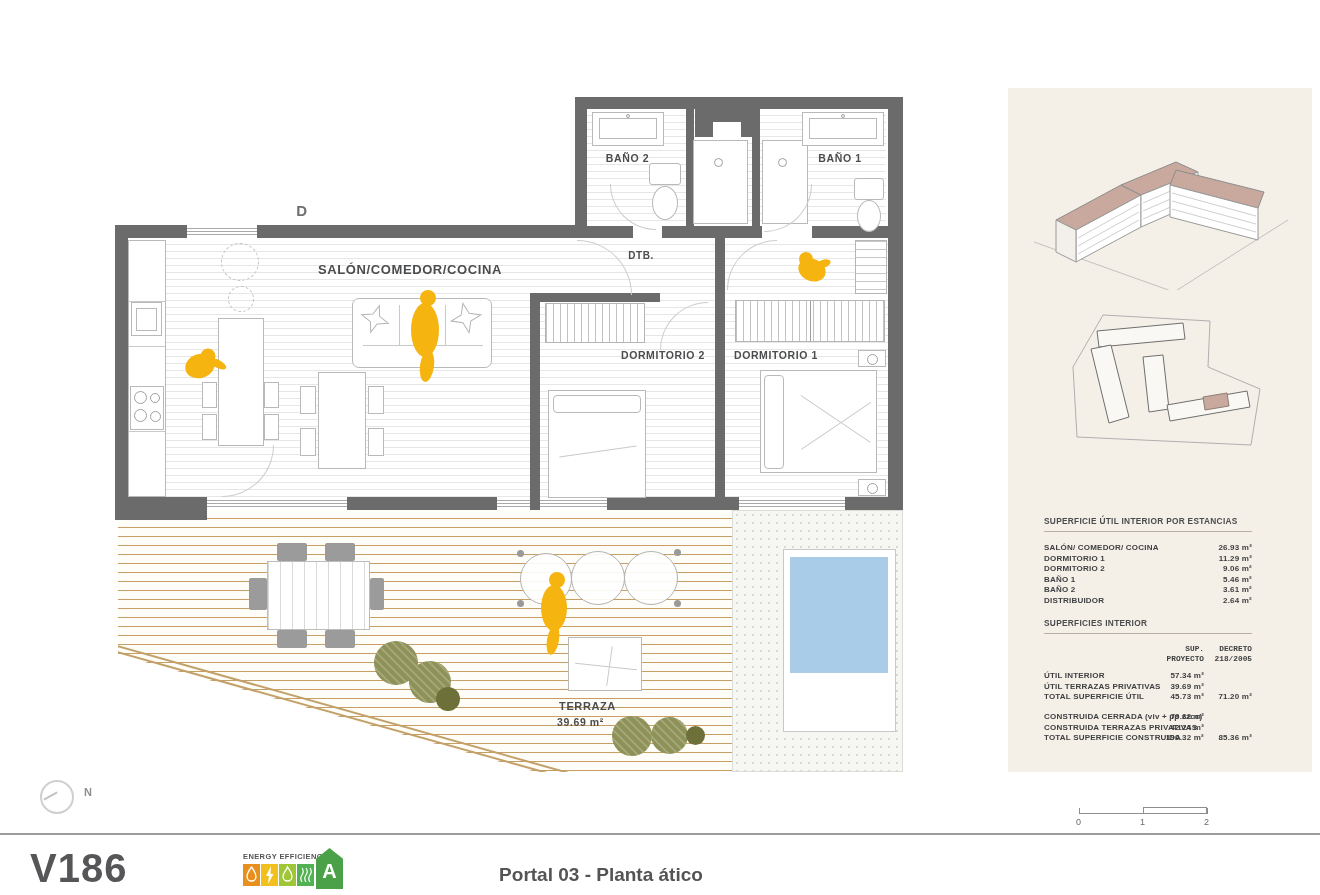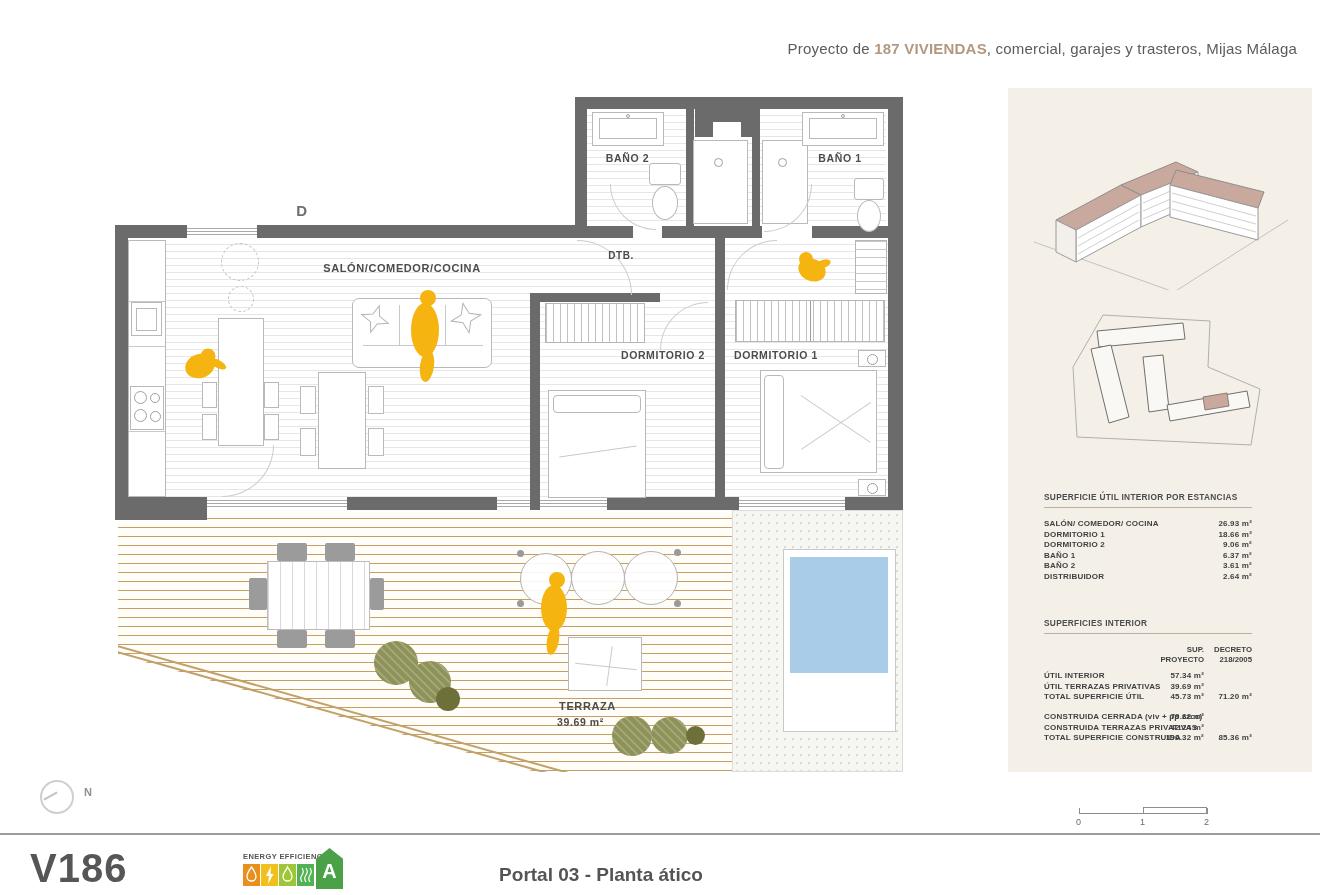--- a/index.html
+++ b/index.html
@@ -38,21 +38,21 @@
   .burner{position:absolute;border:1px solid #9f9f9f;border-radius:50%;box-sizing:border-box;background:#fff;}
   
   .sidebar{position:absolute;left:1008px;top:88px;width:304px;height:684px;background:#f4efe7;}
   .tbl{position:absolute;left:36px;width:208px;color:#3e3f41;}
   .tbl-title{font-size:8.3px;font-weight:700;letter-spacing:.3px;color:#4a4b4d;
              border-bottom:1px solid #b9b2a4;padding-bottom:5px;margin-bottom:11px;white-space:nowrap;}
   .trow{display:flex;font-size:8px;font-weight:700;line-height:10.6px;letter-spacing:.2px;white-space:nowrap;}
   .trow .lab{flex:1;min-width:0;}
   .trow .v1{width:52px;text-align:right;}
   .trow .v2{width:48px;text-align:right;}
-  .thead{display:flex;font-size:7.8px;font-weight:700;line-height:9.6px;margin-bottom:7px;}
+  .thead{display:flex;font-size:7.8px;font-weight:700;line-height:9.6px;margin-bottom:7px;font-family:Liberation Mono, monospace;}
   .thead .lab{flex:1;}
   .thead .v1,.thead .v2{text-align:right;white-space:pre-line;}
   .thead .v1{width:52px;} .thead .v2{width:48px;}
   
   .hdr{position:absolute;top:40px;right:23px;font-size:15px;font-weight:500;letter-spacing:.2px;color:#5b5b5d;}
   .hdr .hl{color:#b29880;font-weight:700;}
   .disclaimer{position:absolute;left:31px;top:814px;font-size:8px;color:#3c3c3c;letter-spacing:.1px;}
   .sep{position:absolute;left:0;top:833px;width:1320px;height:2px;background:#9c9c9c;}
   .unit{position:absolute;left:30px;top:846px;font-size:40px;font-weight:800;letter-spacing:1px;color:#565658;}
   .plate{position:absolute;left:601px;top:864px;transform:translateX(-50%);font-size:19px;font-weight:600;color:#545456;white-space:nowrap;}
@@ -63,23 +63,20 @@
           color:#fff;font-weight:800;font-size:20px;text-align:center;line-height:46px;}
   .scale-num{position:absolute;top:817px;font-size:9px;color:#6b6b6b;}
   .north-circle{position:absolute;left:40px;top:780px;width:34px;height:34px;border:2.5px solid #cfcfcf;border-radius:50%;box-sizing:border-box;}
   .north-n{position:absolute;left:84px;top:786px;font-size:11px;color:#8f8f8f;font-weight:600;}
 </style>
 </head>
 <body>
 
 <div class="page">
 
-  <div class="hdr">
-    <span>Proyecto de </span><span class="hl">187 VIVIENDAS</span><span>, comercial, garajes y trasteros, Mijas Málaga</span>
-  </div>
 
   <div class="floor" style="left:587px;top:109px;width:299px;height:117px;"></div>
   <div class="floor" style="left:128px;top:238px;width:760px;height:259px;"></div>
 
   <div class="wood" style="left:118px;top:510px;width:614px;height:262px;overflow:hidden;">
     <div class="abs" style="left:-1px;top:135px;width:470px;height:1.5px;background:#c2a06a;transform:rotate(15.7deg);transform-origin:0 0;"></div>
     <div class="abs" style="left:-1px;top:141px;width:470px;height:1.5px;background:#c2a06a;transform:rotate(15.7deg);transform-origin:0 0;"></div>
     <div class="abs" style="left:-2px;top:144px;width:660px;height:240px;background:#fff;transform:rotate(15.7deg);transform-origin:0 0;"></div>
   </div>
 
@@ -248,22 +245,22 @@
   <div class="bush" style="left:374px;top:641px;width:44px;height:44px;"></div>
   <div class="bush" style="left:409px;top:661px;width:42px;height:42px;"></div>
   <div class="bushd" style="left:436px;top:687px;width:24px;height:24px;"></div>
   <div class="bush" style="left:612px;top:716px;width:40px;height:40px;"></div>
   <div class="bush" style="left:651px;top:717px;width:37px;height:37px;"></div>
   <div class="bushd" style="left:686px;top:726px;width:19px;height:19px;"></div>
 
   <div class="roomlabel" style="left:290px;top:202px;width:24px;font-size:15px;color:#6f6f6f;">D</div>
   <div class="roomlabel" style="left:585px;top:152px;width:85px;">BAÑO 2</div>
   <div class="roomlabel" style="left:795px;top:152px;width:90px;">BAÑO 1</div>
-  <div class="roomlabel" style="left:598px;top:250px;width:46px;font-size:10px;">DTB.</div>
-  <div class="roomlabel" style="left:292px;top:262px;width:220px;font-size:11px;">SALÓN/COMEDOR/COCINA</div>
+  <div class="roomlabel" style="left:618px;top:250px;width:46px;font-size:10px;">DTB.</div>
+  <div class="roomlabel" style="left:300px;top:262px;width:220px;font-size:13px;">SALÓN/COMEDOR/COCINA</div>
   <div class="roomlabel" style="left:613px;top:349px;width:100px;">DORMITORIO 2</div>
   <div class="roomlabel" style="left:726px;top:349px;width:100px;">DORMITORIO 1</div>
   <div class="roomlabel" style="left:540px;top:700px;width:95px;font-size:11px;">TERRAZA</div>
   <div class="roomlabel" style="left:533px;top:716px;width:95px;font-size:10.5px;font-weight:600;">39.69 m²</div>
 
   <div class="north-circle">
     <div class="abs" style="left:1px;top:13px;width:15px;height:2px;background:#c2c2c2;transform:rotate(-28deg);"></div>
   </div>
   <div class="north-n">N</div>
 
@@ -288,37 +285,37 @@
 
     <svg class="abs" style="left:47px;top:217px;" width="220" height="160" viewBox="0 0 220 160">
       <polygon points="18,62 48,10 155,16 153,62 205,84 196,140 22,132" fill="none" stroke="#b0b0b0" stroke-width="1"></polygon>
       <polygon points="42,26 128,18 130,34 44,42" fill="#faf8f4" stroke="#6f6f6f" stroke-width="1"></polygon>
       <polygon points="36,44 56,40 74,112 54,118" fill="#faf8f4" stroke="#6f6f6f" stroke-width="1"></polygon>
       <polygon points="88,52 108,50 114,104 94,107" fill="#faf8f4" stroke="#6f6f6f" stroke-width="1"></polygon>
       <polygon points="112,100 192,86 195,102 115,116" fill="#faf8f4" stroke="#6f6f6f" stroke-width="1"></polygon>
       <polygon points="148,92 172,88 174,101 150,105" fill="#c9a99e" stroke="#8d7d75" stroke-width="1"></polygon>
     </svg>
 
-    <div class="tbl" style="top:404px;">
+    <div class="tbl" style="top:428px;">
       <div class="tbl-title">SUPERFICIE ÚTIL INTERIOR POR ESTANCIAS</div>
       <div class="trow">
           <span class="lab">SALÓN/ COMEDOR/ COCINA</span>
           <span class="v1" style="width:60px">26.93 m²</span>
         </div>
       <div class="trow">
           <span class="lab">DORMITORIO 1</span>
-          <span class="v1" style="width:60px">18.66 m²</span>
+          <span class="v1" style="width:60px">11.29 m²</span>
         </div>
       <div class="trow">
           <span class="lab">DORMITORIO 2</span>
           <span class="v1" style="width:60px">9.06 m²</span>
         </div>
       <div class="trow">
           <span class="lab">BAÑO 1</span>
-          <span class="v1" style="width:60px">6.37 m²</span>
+          <span class="v1" style="width:60px">5.46 m²</span>
         </div>
       <div class="trow">
           <span class="lab">BAÑO 2</span>
           <span class="v1" style="width:60px">3.61 m²</span>
         </div>
       <div class="trow">
           <span class="lab">DISTRIBUIDOR</span>
           <span class="v1" style="width:60px">2.64 m²</span>
         </div>
     </div>

